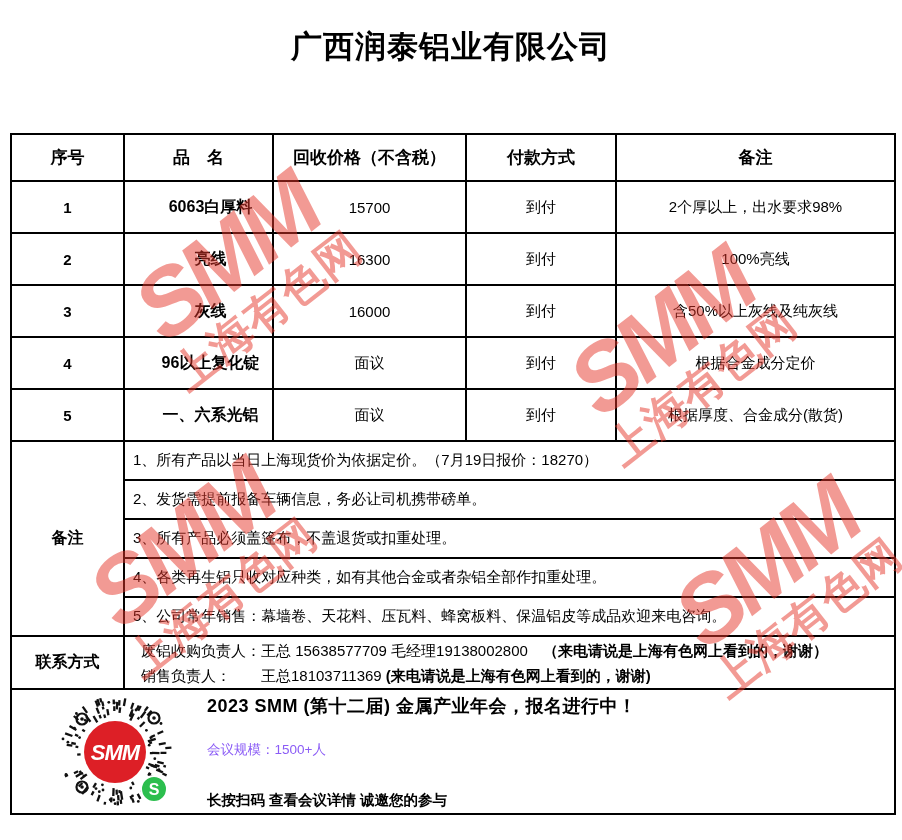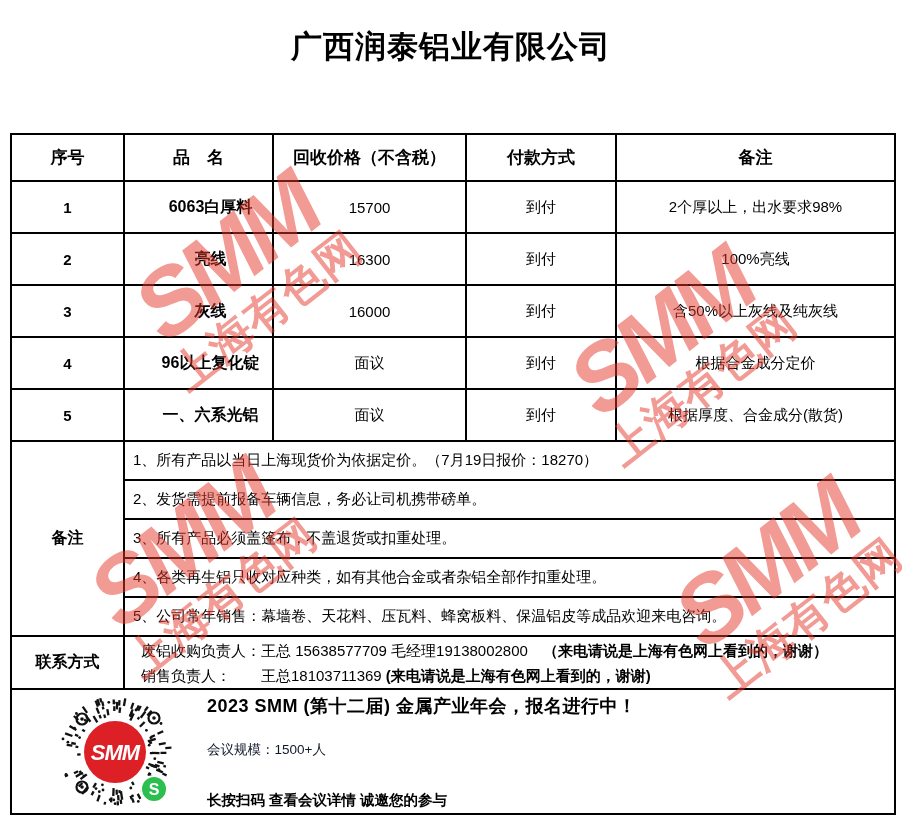--- a/index.html
+++ b/index.html
@@ -25,21 +25,21 @@
     text-align:left; padding-left:8px; }
   td.biglabel { text-align:center; vertical-align:middle; font-size:16px; font-weight:bold; }
   td.contact { vertical-align:middle; font-size:15px; padding-left:16px; line-height:25px; }
   td.contact .b { font-weight:bold; }
   td.banner-cell { height:125px; padding:0; }
 
   .banner { display:flex; align-items:center; height:100%; }
   .qr-wrap { margin-left:45px; width:116px; height:116px; position:relative; flex:0 0 auto; }
   .banner-text { margin-left:34px; }
   .bt-title { font-size:18px; font-weight:bold; letter-spacing:0.5px; }
-  .bt-scale { font-size:13.5px; color:#0f172a; margin-top:23px; }
+  .bt-scale { font-size:13.5px; color:#8b5cf6; margin-top:23px; }
   .bt-cta { font-size:14.5px; font-weight:bold; margin-top:32px; }
 
   .wm { position:absolute; width:230px; text-align:center; pointer-events:none;
     transform:rotate(-38deg); color:rgba(229,53,42,0.5); z-index:6; line-height:1; }
   .wm .wm-smm { display:block; font-size:94px; font-weight:900; font-style:italic;
     letter-spacing:-6px; line-height:0.92; }
   .wm .wm-cn { display:block; font-size:44px; font-weight:bold; letter-spacing:1px; margin-top:2px; }
   .wm-a { left:125px; top:210px; }
   .wm-b { left:560px; top:285px; }
   .wm-c { left:80px;  top:497px; }

